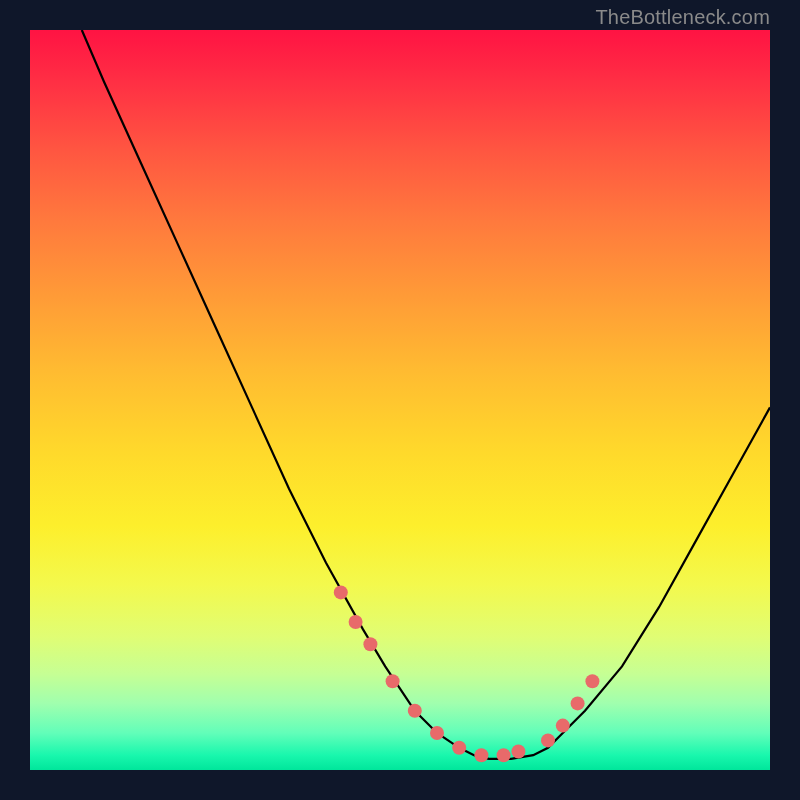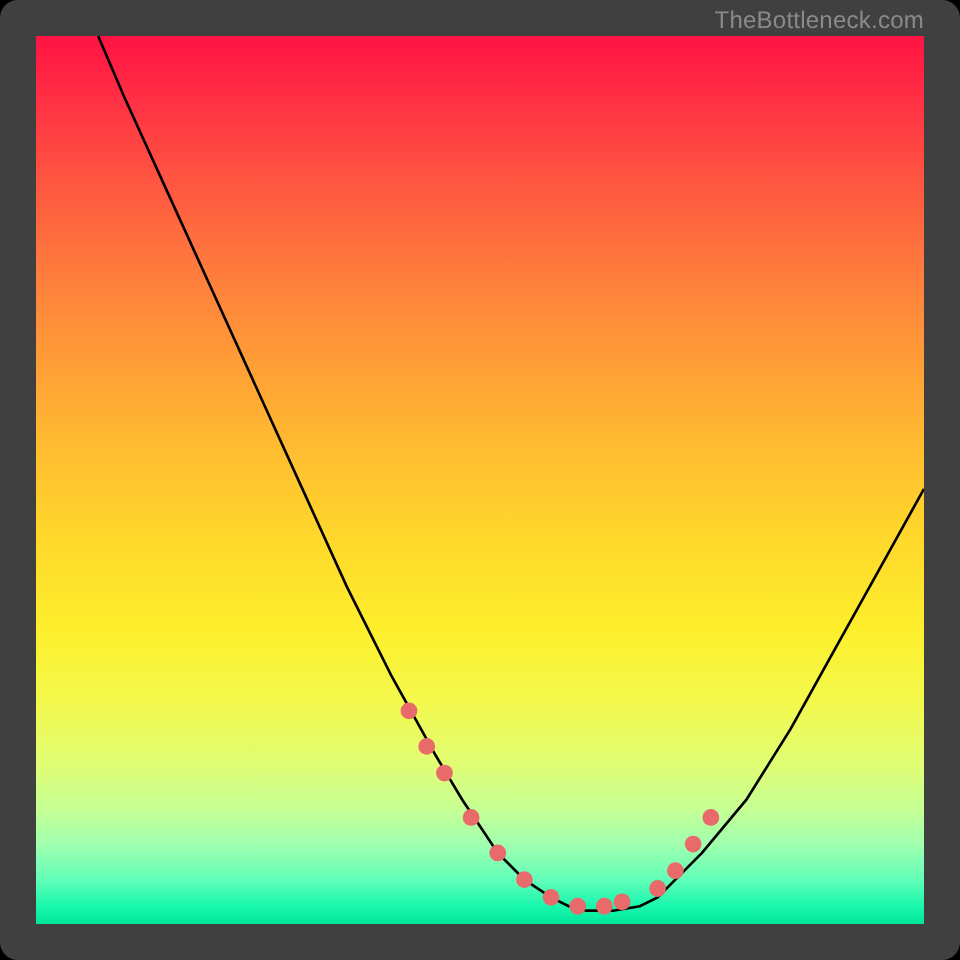--- a/index.html
+++ b/index.html
@@ -7,22 +7,21 @@
     padding: 0;
     width: 800px;
     height: 800px;
     overflow: hidden;
     background: #000;
   }
   .stage {
     position: relative;
     width: 800px;
     height: 800px;
-    background: #404040;
-    border-radius: 15px;
+    background: #0f172a;
   }
   .plot {
     position: absolute;
     left: 30px;
     top: 30px;
     width: 740px;
     height: 740px;
     background: linear-gradient(to bottom,
       #ff1343 0%,
       #ff2f44 7%,

